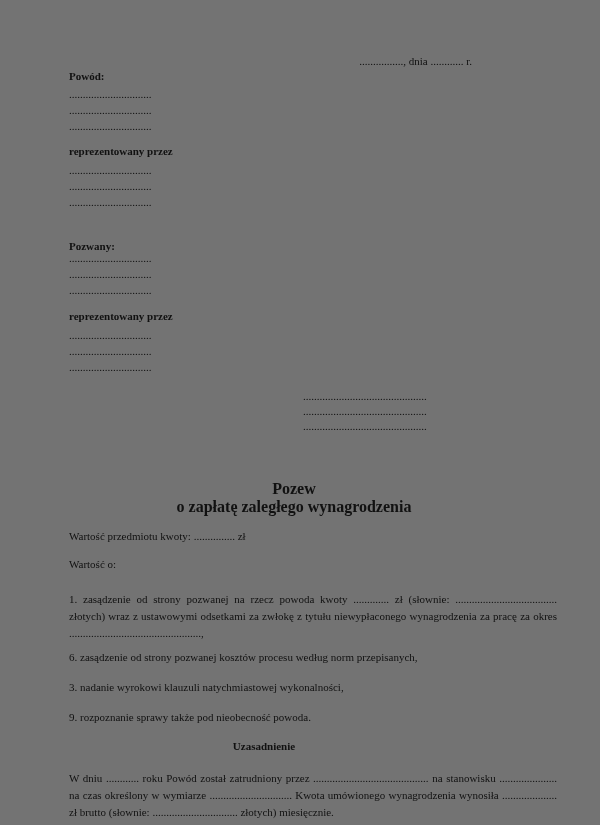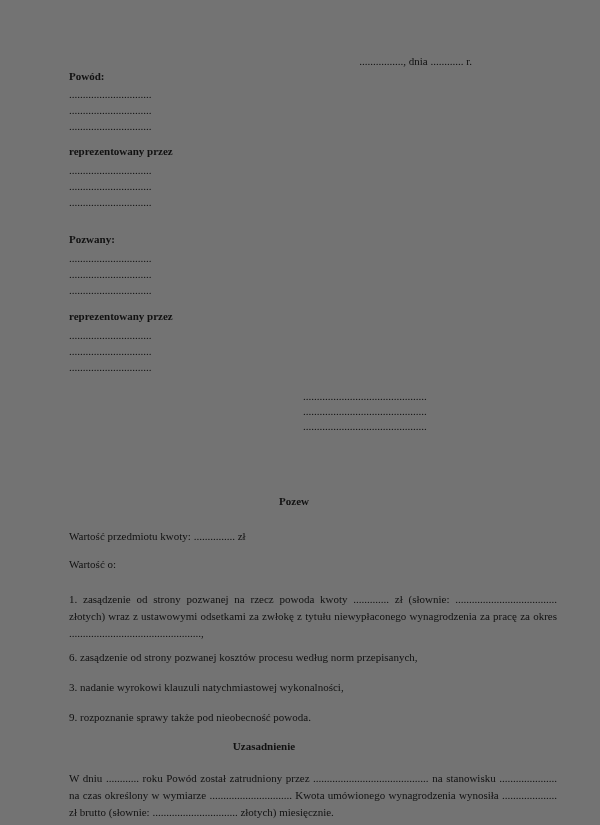--- a/index.html
+++ b/index.html
@@ -30,23 +30,22 @@
   .label { white-space: nowrap; }
   .court-block { position: absolute; left: 303px; top: 389px; }
   .court-block div { line-height: 15px; white-space: nowrap; }
   .title-block {
     position: absolute;
     left: 0;
     top: 480px;
     width: 588px;
     text-align: center;
     font-weight: bold;
-    font-size: 11px;
+    font-size: 16px;
     line-height: 18px;
-    margin-top: 12px;
   }
   .para {
     width: 488px;
     text-align: justify;
     line-height: 17px;
   }
   .single-line { white-space: nowrap; }
   .centered-heading {
     position: absolute;
     left: 0;
@@ -70,21 +69,21 @@
     <div>..............................</div>
   </div>
 
   <div class="abs label bold" style="top:145px">reprezentowany przez</div>
   <div class="abs dotlines" style="top:162px">
     <div>..............................</div>
     <div>..............................</div>
     <div>..............................</div>
   </div>
 
-  <div class="abs label bold" style="top:233px">Pozwany:</div>
+  <div class="abs label bold" style="top:240px">Pozwany:</div>
   <div class="abs dotlines" style="top:250px">
     <div>..............................</div>
     <div>..............................</div>
     <div>..............................</div>
   </div>
 
   <div class="abs label bold" style="top:310px">reprezentowany przez</div>
   <div class="abs dotlines" style="top:327px">
     <div>..............................</div>
     <div>..............................</div>
@@ -92,20 +91,21 @@
   </div>
 
   <div class="court-block">
     <div>.............................................</div>
     <div>.............................................</div>
     <div>.............................................</div>
   </div>
 
   <div class="title-block">
     <div>Pozew</div>
+    <div>o zapłatę zaległego wynagrodzenia</div>
   </div>
 
   <div class="abs single-line" style="top:530px">Wartość przedmiotu kwoty: ............... zł</div>
 
   <div class="abs single-line" style="top:558px">Wartość o:</div>
 
   <div class="abs para" style="top:591px">1. zasądzenie od strony pozwanej na rzecz powoda kwoty ............. zł (słownie: ..................................... złotych) wraz z ustawowymi odsetkami za zwłokę z tytułu niewypłaconego wynagrodzenia za pracę za okres ................................................,</div>
   <div class="abs single-line" style="top:651px">6. zasądzenie od strony pozwanej kosztów procesu według norm przepisanych,</div>
   <div class="abs single-line" style="top:681px">3. nadanie wyrokowi klauzuli natychmiastowej wykonalności,</div>
   <div class="abs single-line" style="top:711px">9. rozpoznanie sprawy także pod nieobecność powoda.</div>

